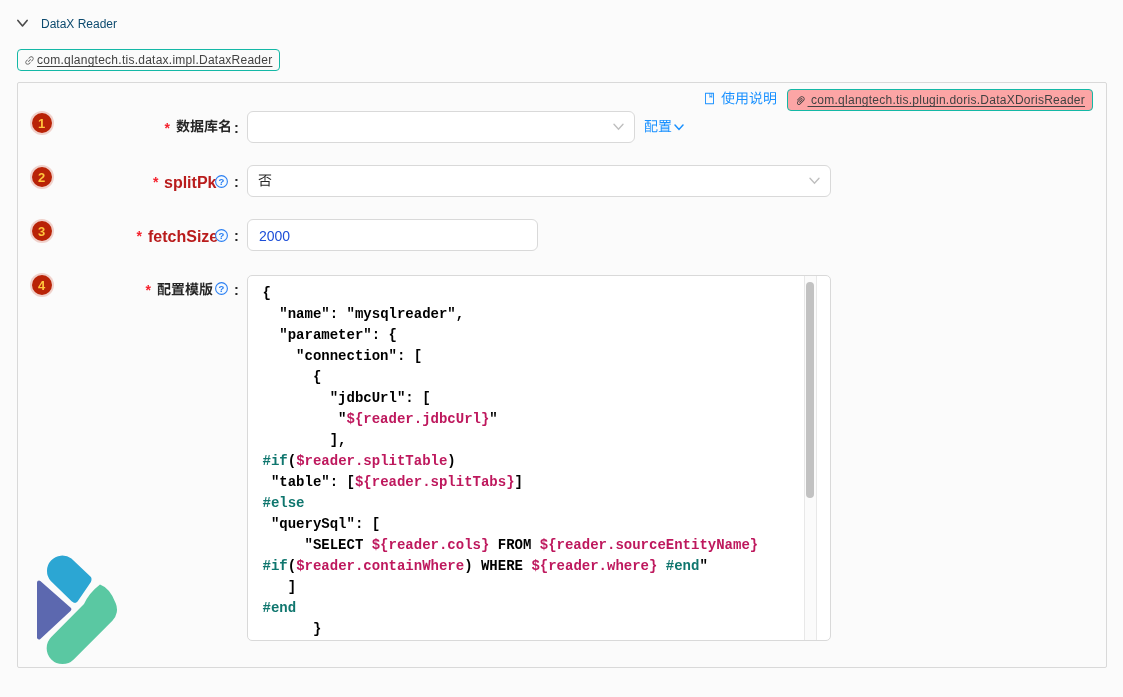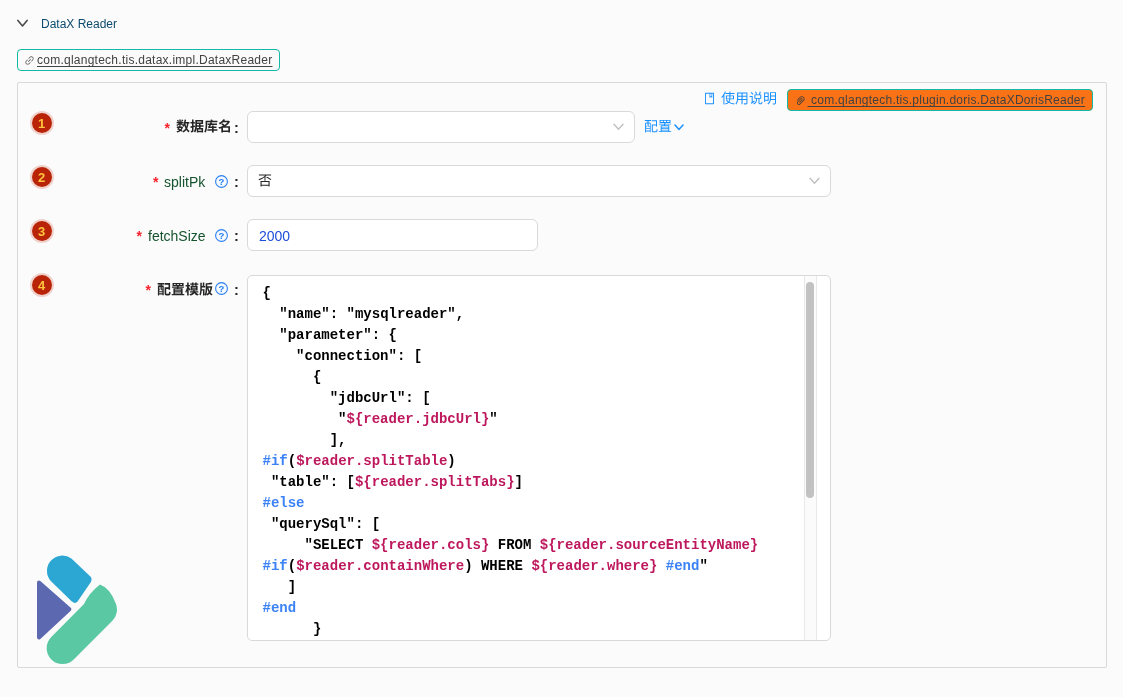--- a/index.html
+++ b/index.html
@@ -2,24 +2,24 @@
 <html><head><meta charset="utf-8"><style>
 *{box-sizing:border-box}
 html,body{margin:0;padding:0}
 body{width:1123px;height:697px;background:#fbfbfb;font-family:"Liberation Sans",sans-serif;position:relative;overflow:hidden;-webkit-font-smoothing:antialiased}
 .abs{position:absolute}
 .tag{position:absolute;display:flex;align-items:center;height:22px;border:1px solid #14b8a6;border-radius:4px;background:#fafafa;font-size:12px;color:#424242;padding:0 7px}
 .tag .txt{text-decoration:underline;text-underline-offset:2px;white-space:pre;letter-spacing:0.25px}
 .badge{position:absolute;width:20px;height:20px;border-radius:50%;background:#b92307;color:#ffc53d;font-size:13px;font-weight:700;display:flex;align-items:center;justify-content:center;box-shadow:0 0 0 2px rgba(198,50,22,0.21)}
 .ast{position:absolute;color:#f5222d;font-size:14px;font-weight:600}
 .colon{position:absolute;color:#262626;font-size:14.5px;font-weight:700}
-.lbl{position:absolute;color:#14532d;font-size:14px;font-weight:400}
+.lbl{position:absolute;color:#b91c1c;font-size:16px;font-weight:700}
 .sel{position:absolute;background:#fff;border:1px solid #d9d9d9;border-radius:6px}
 .code{margin:0;font-family:"Liberation Mono",monospace;font-size:14px;font-weight:700;line-height:21px;color:#000;white-space:pre}
-.kw{color:#3b82f6}
+.kw{color:#0f766e}
 .vr{color:#be185d}
 </style></head>
 <body>
 
 <svg class="abs" style="left:16.5px;top:18.6px" width="11" height="9" viewBox="0 0 11 9">
     <path d="M0.9 1.4 L5.5 6.9 L10.1 1.4" fill="none" stroke="#4a4a4a" stroke-width="1.6" stroke-linecap="round" stroke-linejoin="round"></path>
   </svg>
 <div class="abs" style="left:41px;top:16.5px;font-size:12px;font-weight:400;color:#0c4a6e">DataX Reader</div>
 
 <div class="tag" style="left:17px;top:49px">
@@ -33,21 +33,21 @@
 
 <svg class="abs" style="left:703px;top:91.3px" width="13" height="15" viewBox="0 0 1024 1024">
     <path fill="#1890ff" d="M832 64H192c-17.7 0-32 14.3-32 32v832c0 17.7 14.3 32 32 32h640c17.7 0 32-14.3 32-32V96c0-17.7-14.3-32-32-32zm-260 72h96v209.9L621.5 312 572 347.4V136zm220 752H232V136h280v296.9c0 3.3 1 6.6 3 9.3a15.9 15.9 0 0 0 22.3 3.7l83.8-59.9 81.4 59.4c2.7 2 6 3.1 9.4 3.1 8.8 0 16-7.2 16-16V136h64v752z"></path>
   </svg>
 <div class="abs" style="left:721px;top:91px">
     <svg width="56.0" height="16.1" viewBox="0 0 56.0 16.1" style="display:block">
       <path d="M8.4 0.6V2.1H4.5V3.1H8.4V4.5H4.9V8.3H8.3C8.2 9.1 8 9.8 7.6 10.5C6.8 10 6.2 9.3 5.8 8.6L4.9 8.9C5.4 9.8 6.1 10.6 6.9 11.2C6.3 11.8 5.3 12.3 4 12.6C4.2 12.8 4.5 13.2 4.6 13.5C6.1 13 7.1 12.5 7.8 11.8C9.2 12.6 11 13.2 13 13.5C13.1 13.2 13.4 12.8 13.6 12.5C11.6 12.3 9.8 11.8 8.4 11C9 10.2 9.2 9.3 9.3 8.3H13V4.5H9.4V3.1H13.5V2.1H9.4V0.6ZM5.9 5.3H8.4V6.8L8.4 7.4H5.9ZM9.4 5.3H12V7.4H9.4L9.4 6.8ZM3.9 0.5C3.1 2.7 1.7 4.7 0.3 6.1C0.5 6.3 0.8 6.9 0.9 7.1C1.4 6.6 1.9 6 2.4 5.3V13.5H3.4V3.8C4 2.8 4.5 1.8 4.9 0.8Z M16.1 1.5V6.6C16.1 8.6 16 11.1 14.4 12.8C14.7 13 15.1 13.3 15.3 13.5C16.3 12.3 16.8 10.7 17 9.1H20.5V13.3H21.6V9.1H25.4V12C25.4 12.3 25.3 12.3 25 12.4C24.7 12.4 23.8 12.4 22.8 12.3C22.9 12.6 23.1 13.1 23.2 13.4C24.5 13.4 25.3 13.4 25.8 13.2C26.2 13 26.4 12.7 26.4 12V1.5ZM17.2 2.5H20.5V4.8H17.2ZM25.4 2.5V4.8H21.6V2.5ZM17.2 5.8H20.5V8.1H17.1C17.2 7.6 17.2 7.1 17.2 6.6ZM25.4 5.8V8.1H21.6V5.8Z M29.6 1.5C30.3 2.2 31.2 3.2 31.7 3.8L32.4 3C32 2.4 31 1.5 30.3 0.9ZM34.4 4.3H39.2V6.9H34.4ZM30.5 12.9C30.7 12.6 31.1 12.3 33.7 10.4C33.6 10.2 33.4 9.7 33.3 9.4L31.7 10.6V5H28.6V6H30.7V10.7C30.7 11.3 30.1 11.8 29.8 11.9C30.1 12.2 30.4 12.6 30.5 12.9ZM33.4 3.4V7.8H35.2C35 10.1 34.5 11.8 32.2 12.6C32.4 12.8 32.7 13.2 32.8 13.5C35.4 12.4 36 10.5 36.2 7.8H37.5V11.8C37.5 12.9 37.7 13.2 38.8 13.2C39 13.2 40 13.2 40.2 13.2C41 13.2 41.3 12.8 41.4 11C41.1 10.9 40.7 10.7 40.5 10.5C40.5 12.1 40.4 12.3 40.1 12.3C39.9 12.3 39.1 12.3 38.9 12.3C38.6 12.3 38.5 12.2 38.5 11.8V7.8H40.2V3.4H38.8C39.1 2.6 39.6 1.7 39.9 0.9L38.8 0.6C38.6 1.4 38.1 2.6 37.6 3.4H35.3L36.2 3C36 2.3 35.4 1.3 34.9 0.6L34 1C34.5 1.7 35 2.7 35.2 3.4Z M46.7 6V8.8H44.1V6ZM46.7 5.1H44.1V2.4H46.7ZM43.1 1.4V11.1H44.1V9.8H47.7V1.4ZM54 2.1V4.6H50V2.1ZM49 1.2V6.1C49 8.3 48.8 11 46.4 12.8C46.6 13 47 13.3 47.2 13.5C48.8 12.3 49.5 10.6 49.8 8.9H54V12.1C54 12.3 53.9 12.4 53.6 12.4C53.4 12.4 52.5 12.4 51.6 12.4C51.7 12.7 51.9 13.1 52 13.4C53.2 13.4 53.9 13.4 54.4 13.2C54.8 13 55 12.7 55 12.1V1.2ZM54 5.5V8H50C50 7.4 50 6.7 50 6.2V5.5Z" fill="#1890ff"></path>
     </svg>
   </div>
 
-<div class="tag" style="left:787px;top:89px;width:306px;background:#f97316">
+<div class="tag" style="left:787px;top:89px;width:306px;background:#fca5a5">
 <svg width="13" height="13" viewBox="0 0 1024 1024" style="margin-right:1px">
       <path fill="#3c3c3c" d="M779.3 196.6c-94.2-94.2-247.6-94.2-341.7 0l-261 260.8c-1.7 1.7-2.6 4-2.6 6.4s.9 4.7 2.6 6.4l36.9 36.9a9 9 0 0 0 12.7 0l261-260.8c32.4-32.4 75.5-50.2 121.3-50.2s88.9 17.8 121.2 50.2c32.4 32.4 50.2 75.5 50.2 121.2 0 45.8-17.8 88.8-50.2 121.2l-266 265.9-43.1 43.1c-40.3 40.3-105.8 40.3-146.1 0-19.5-19.5-30.2-45.4-30.2-73s10.7-53.5 30.2-73l263.9-263.8c6.7-6.6 15.5-10.3 24.9-10.3h.1c9.4 0 18.1 3.7 24.7 10.3 6.7 6.7 10.3 15.5 10.3 24.9 0 9.3-3.7 18.1-10.3 24.7L372.4 653c-1.7 1.7-2.6 4-2.6 6.4s.9 4.7 2.6 6.4l36.9 36.9a9 9 0 0 0 12.7 0l215.6-215.6c19.9-19.9 30.8-46.3 30.8-74.4s-11-54.6-30.8-74.4c-41.1-41.1-107.9-41-149 0L463 364 225.8 601.1c-33.5 33.5-51.9 78-51.9 125.2 0 47.3 18.4 91.8 51.9 125.2 34.5 34.5 79.9 51.7 125.2 51.7 45.4 0 90.7-17.2 125.2-51.7l309.1-309c45.5-45.5 70.6-106.1 70.6-170.5 0-64.3-25.1-124.9-70.6-170.4z"></path>
     </svg>
 <span class="txt"> com.qlangtech.tis.plugin.doris.DataXDorisReader</span>
 </div>
 
 <div class="badge" style="left:31.5px;top:113px">1</div>
 <div class="badge" style="left:31.5px;top:167px">2</div>
 <div class="badge" style="left:31.5px;top:221px">3</div>
 <div class="badge" style="left:31.5px;top:275px">4</div>

